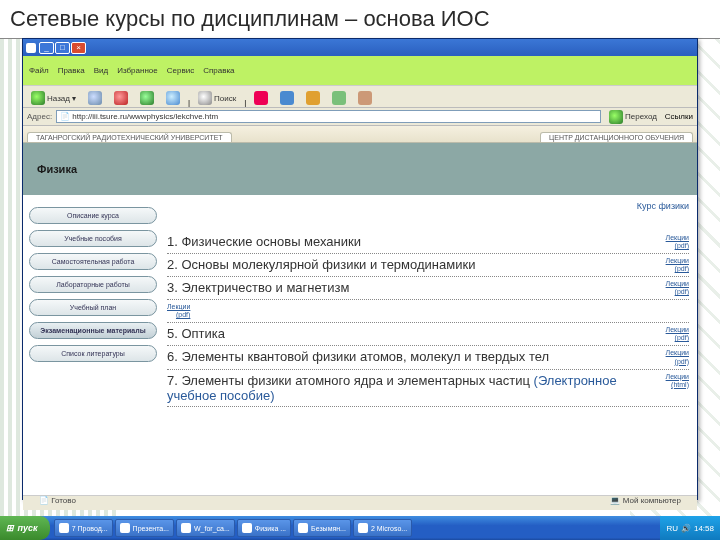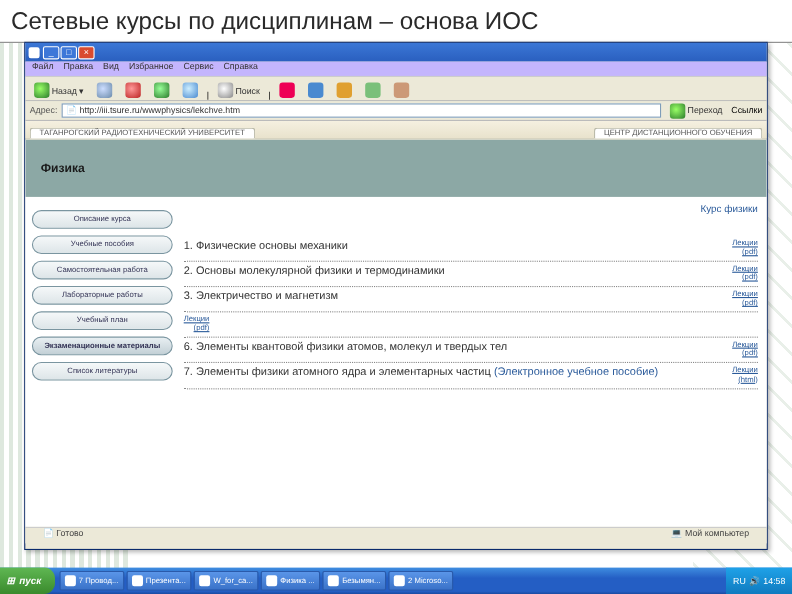--- a/index.html
+++ b/index.html
@@ -8,39 +8,39 @@
 .slide-pattern{position:absolute;top:0;left:0;width:120px;height:540px;background:repeating-linear-gradient(90deg,#7fa87f 0 4px,#fff 4px 8px),repeating-linear-gradient(0deg,#7fa87f 0 4px,#fff 4px 8px);opacity:.25}
 .slide-pattern-r{position:absolute;top:30px;right:0;width:90px;height:510px;background:repeating-linear-gradient(45deg,#c8d8c8 0 3px,#fff 3px 18px);opacity:.4}
 .slide-title{position:relative;z-index:2;font-size:22px;color:#2a2a2a;padding:6px 10px;border-bottom:1px solid #888;background:#fff}
 .ie{position:absolute;top:38px;left:22px;width:676px;height:462px;background:#ece9d8;border:1px solid #0a2a6b;box-shadow:2px 2px 4px rgba(0,0,0,.3);z-index:3;font-size:8px}
 .ie-titlebar{height:17px;background:linear-gradient(#3b77d6,#2a5fbf);color:#fff;display:flex;align-items:center;padding:0 3px;gap:3px}
 .ie-titlebar .eicon{width:10px;height:10px;background:#fff;border-radius:2px;display:inline-block}
 .ie-titlebar .t{flex:1;font-size:8px}
 .win-btns{display:flex;gap:1px}
 .win-btns span{width:15px;height:12px;background:#d94b2f;border:1px solid #fff;border-radius:2px;display:flex;align-items:center;justify-content:center;color:#fff;font-size:8px;cursor:pointer}
 .win-btns .min,.win-btns .max{background:#3d77d8}
-.ie-menu{height:14px;background:#c4b5fd;display:flex;gap:9px;padding:0 6px;color:#333;font-size:8px;border-bottom:1px solid #ccc}
+.ie-menu{height:30px;background:#bef264;display:flex;align-items:center;gap:9px;padding:0 6px;color:#333;font-size:8px;border-bottom:1px solid #ccc}
 .ie-tool{height:22px;background:#ece9d8;display:flex;align-items:flex-end;gap:4px;padding:0 4px;border-bottom:1px solid #bbb}
 .tbtn{display:flex;align-items:center;gap:2px;padding:1px 3px;border:1px solid transparent;border-radius:3px;cursor:pointer;font-size:8px;color:#333}
 .tico{width:14px;height:14px;border-radius:3px;display:inline-block}
 .ie-addr{height:18px;background:#ece9d8;display:flex;align-items:center;gap:4px;padding:0 4px;border-bottom:1px solid #bbb;font-size:8px}
 .ie-addr .lbl{color:#555}
 .ie-addr .url{flex:1;background:#fff;border:1px solid #7f9db9;height:13px;padding:0 3px;display:flex;align-items:center;color:#333}
 .ie-tabs{height:17px;background:linear-gradient(#f5f0e0,#e8e2cc);border-bottom:1px solid #bba;display:flex;align-items:flex-end;padding:0 4px;gap:2px}
 .tab{background:#fff;border:1px solid #bba;border-bottom:none;border-radius:3px 3px 0 0;padding:1px 8px;font-size:7px;color:#555;cursor:pointer}
 .ie-content{background:#fff;height:352px;overflow:hidden}
 .course-header{height:52px;background:#8ca8a5;display:flex;align-items:center;padding:0 14px;color:#1a1a1a;font-weight:bold;font-size:11px}
 .course-body{display:flex;height:300px}
 .course-nav{width:140px;padding:12px 6px;display:flex;flex-direction:column;gap:6px}
 .nav-btn{height:17px;border:1px solid #7a95a0;border-radius:9px;background:linear-gradient(#f5f8f9,#dde5e8);font-size:7px;color:#335;display:flex;align-items:center;justify-content:center;cursor:pointer;padding:0 4px;text-align:center;line-height:1}
 .nav-btn.active{background:linear-gradient(#e8eff2,#c3d0d6);font-weight:bold}
 .course-main{flex:1;padding:6px 8px 6px 4px}
 .course-main-title{text-align:right;color:#2a5a9a;font-size:9px;margin-bottom:20px}
 .topic{display:flex;justify-content:space-between;border-bottom:1px dotted #888;padding:3px 0;gap:6px}
-.topic .name{font-size:10px;color:#333;flex:1}
+.topic .name{font-size:13px;color:#333;flex:1}
 .topic .links{font-size:7px;color:#2a5a9a;text-align:right;line-height:1.15}
 .topic .links u{cursor:pointer;text-decoration:underline}
 .topic .extra{color:#2a5a9a;cursor:pointer}
 .ie-status{height:15px;background:#ece9d8;border-top:1px solid #ccc;display:flex;align-items:flex-start;justify-content:space-between;padding:0 16px;font-size:8px;color:#444}
 .taskbar{position:absolute;left:0;bottom:0;width:720px;height:24px;background:linear-gradient(#3f8de0,#245ec4 40%,#245ec4 90%,#1a4aa0);display:flex;align-items:center;z-index:5;font-size:9px;color:#fff}
 .start{height:24px;padding:0 12px 0 6px;background:linear-gradient(#5fb753,#3a8a2c);display:flex;align-items:center;gap:4px;border-radius:0 10px 10px 0;font-weight:bold;font-style:italic;cursor:pointer}
 .tray{margin-left:auto;height:24px;background:linear-gradient(#1fa2e8,#0f7abf);display:flex;align-items:center;gap:3px;padding:0 6px;font-size:8px}
 .task-items{display:flex;gap:2px;padding:0 4px;flex:1;overflow:hidden}
 .task-it{height:18px;background:linear-gradient(#5a95e8,#3a72c8);border:1px solid #2a5aaa;border-radius:2px;padding:0 4px;display:flex;align-items:center;gap:3px;font-size:7px;min-width:50px;cursor:pointer;overflow:hidden;white-space:nowrap}
 .task-it .ic{width:10px;height:10px;background:#fff;border-radius:2px;flex-shrink:0}
@@ -147,20 +147,24 @@
               <div class="links"><u>Лекции</u><br><u>(pdf)</u></div>
             </div>
             <div class="topic">
               <div class="name">3. Электричество и магнетизм</div>
               <div class="links"><u>Лекции</u><br><u>(pdf)</u></div>
             </div>
             <div class="topic">
               <div class="links"><u>Лекции</u><br><u>(pdf)</u></div>
             </div>
             <div class="topic">
+              <div class="name">5. Оптика</div>
+              <div class="links"><u>Лекции</u><br><u>(pdf)</u></div>
+            </div>
+            <div class="topic">
               <div class="name">6. Элементы квантовой физики атомов, молекул и твердых тел</div>
               <div class="links"><u>Лекции</u><br><u>(pdf)</u></div>
             </div>
             <div class="topic">
               <div class="name">7. Элементы физики атомного ядра и элементарных частиц<span class="extra"> (Электронное учебное пособие)</span></div>
               <div class="links"><u>Лекции</u><br><u>(html)</u></div>
             </div>
           </div>
       </div>
     </div>

